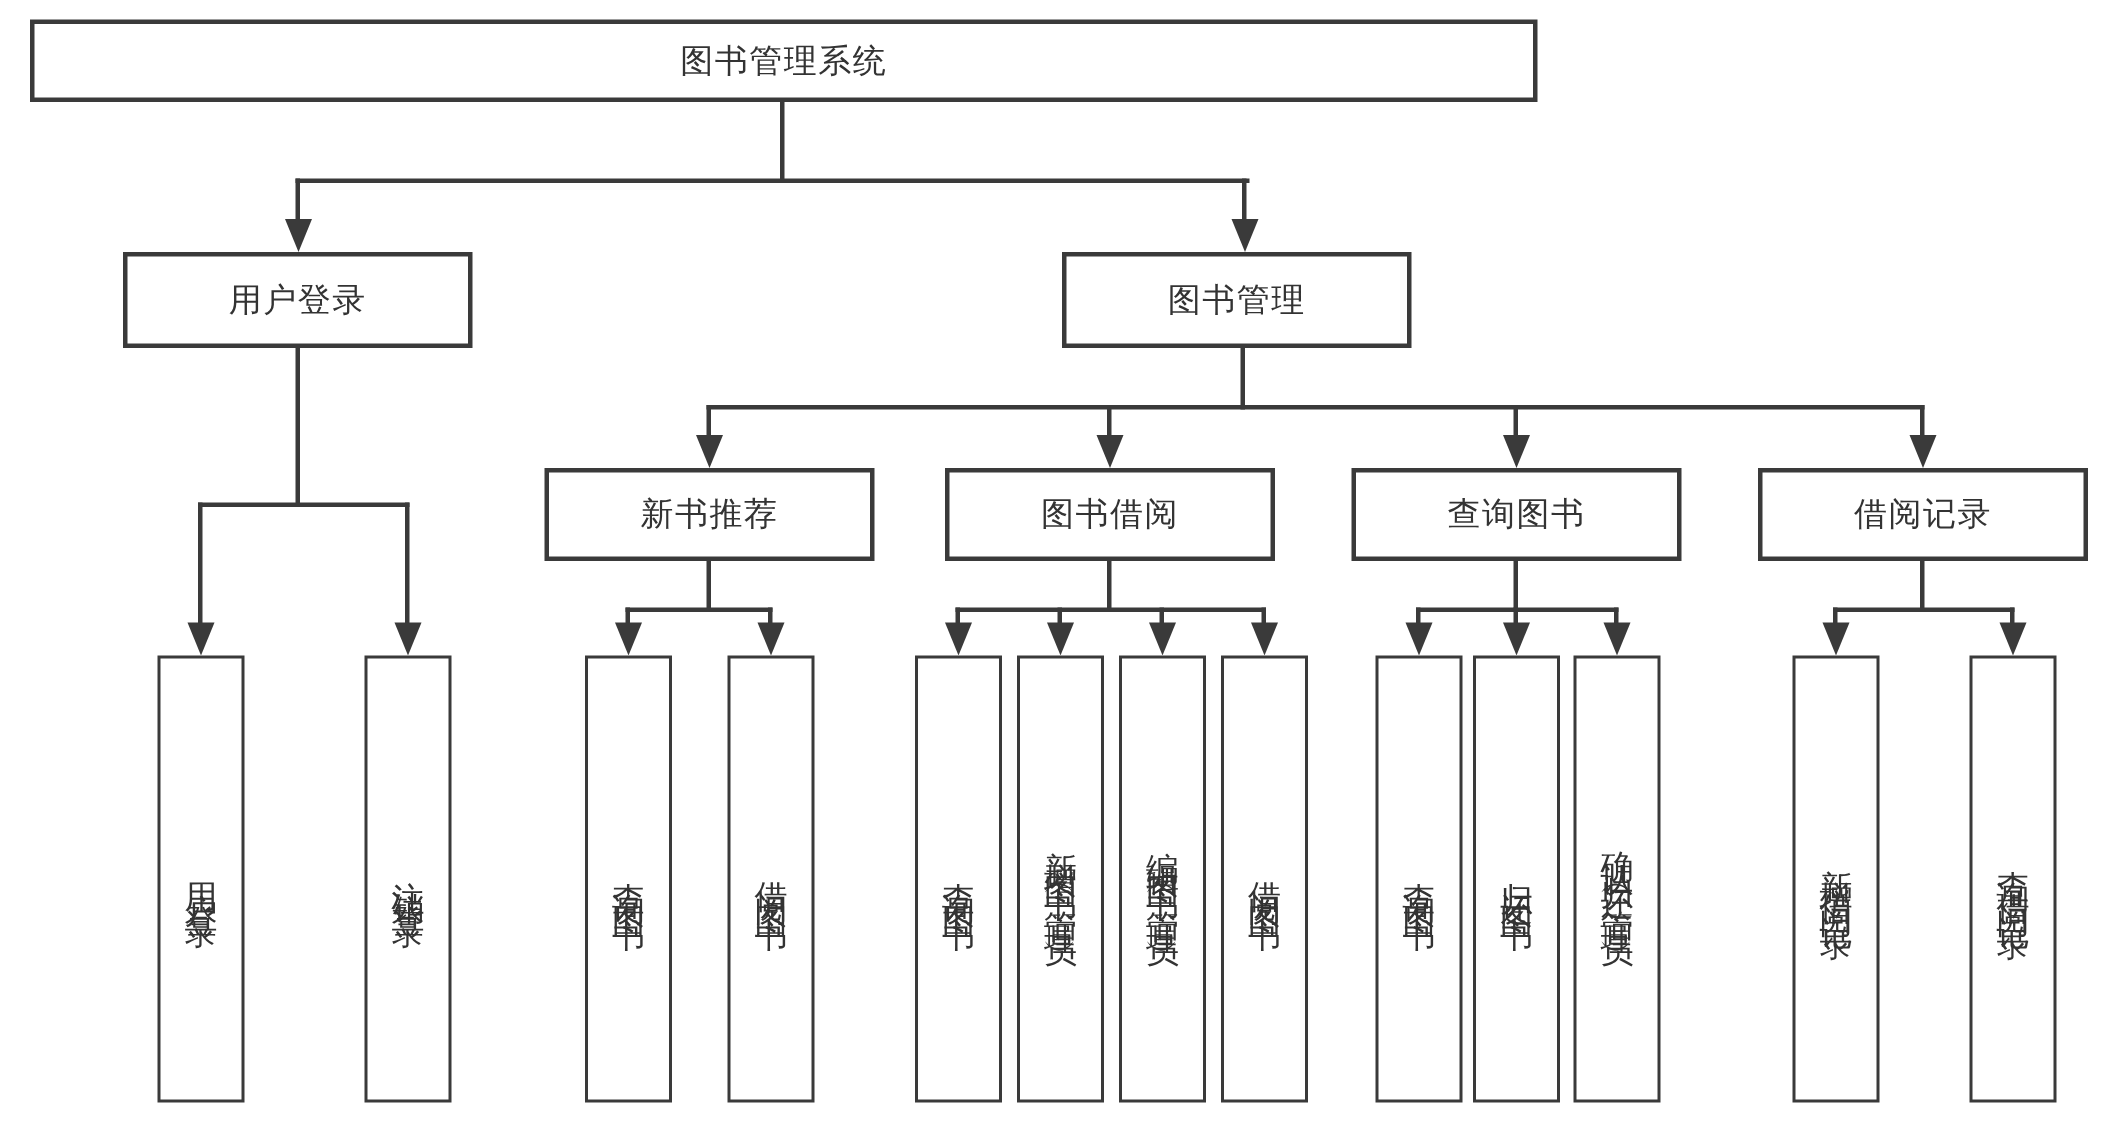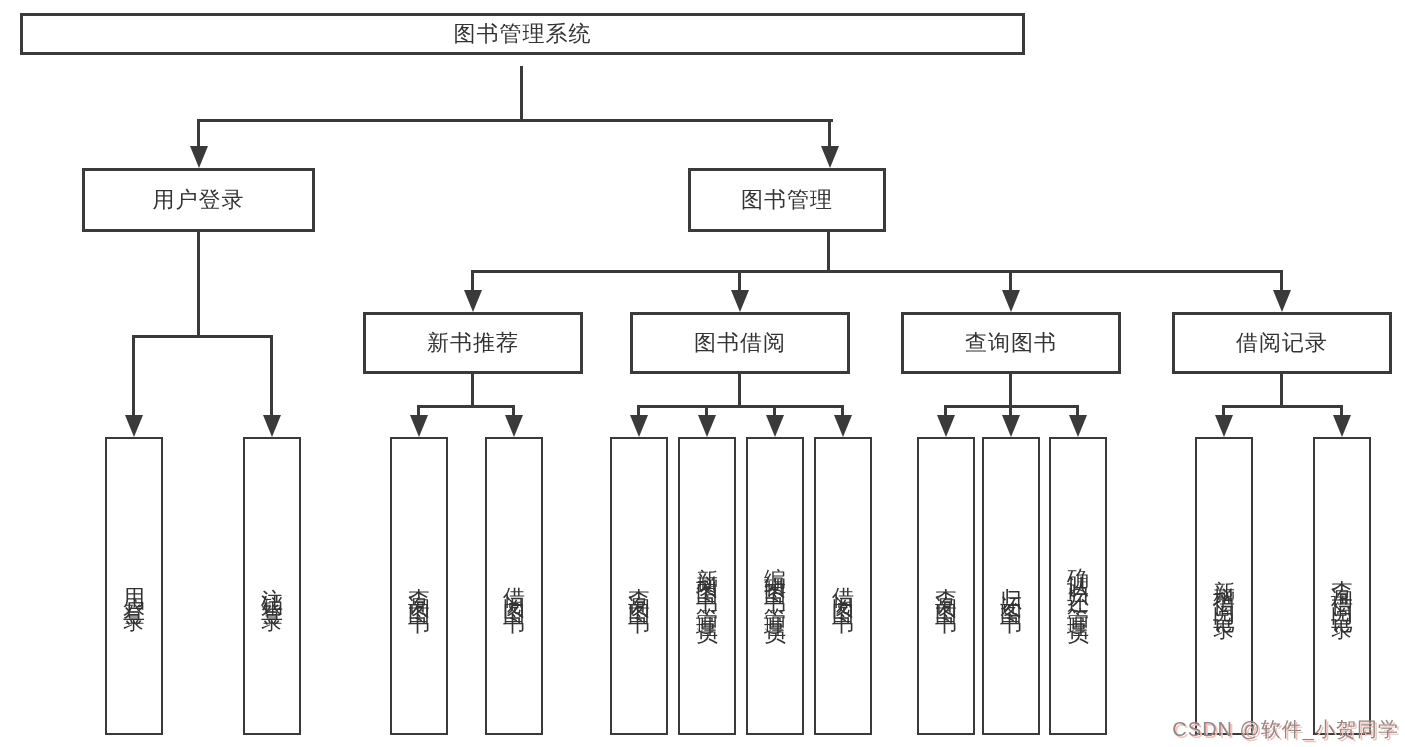--- a/index.html
+++ b/index.html
@@ -30,35 +30,35 @@
     font-size:20px;color:#8a8a8a;letter-spacing:1px;
     text-shadow:2px 2px 0 #ffbdb2;
     white-space:nowrap;
   }
 </style>
 </head>
 <body>
 
 <div class="canvas">
 
-  <div class="box" style="left:20px;top:13px;width:1005px;height:42px">
+  <div class="box" style="left:20px;top:13px;width:1005px;height:55px">
     <span>图书管理系统</span>
   </div>
 
   <div class="vline" style="left:520px;top:66px;height:54px"></div>
   <div class="hline" style="left:197px;top:119px;width:636px"></div>
   <div class="vline" style="left:197px;top:119px;height:29px"></div>
   <div class="vline" style="left:828px;top:119px;height:29px"></div>
   <div class="arrow" style="left:190px;top:146px"></div>
   <div class="arrow" style="left:821px;top:146px"></div>
 
   <div class="box" style="left:82px;top:168px;width:233px;height:64px">
     <span>用户登录</span>
   </div>
-  <div class="box" style="left:688px;top:168px;width:198px;height:64px">
+  <div class="box" style="left:708px;top:168px;width:233px;height:64px">
     <span>图书管理</span>
   </div>
 
   <div class="vline" style="left:197px;top:232px;height:106px"></div>
   <div class="hline" style="left:132px;top:335px;width:141px"></div>
   <div class="vline" style="left:132px;top:335px;height:82px"></div>
   <div class="vline" style="left:270px;top:335px;height:82px"></div>
   <div class="arrow" style="left:125px;top:415px"></div>
   <div class="arrow" style="left:263px;top:415px"></div>
 
@@ -157,15 +157,14 @@
     <span>确认归还（管理员）</span>
   </div>
 
   <div class="box leaf" style="left:1195px;top:437px;width:58px;height:298px">
     <span>新增借阅记录</span>
   </div>
   <div class="box leaf" style="left:1313px;top:437px;width:58px;height:298px">
     <span>查询借阅记录</span>
   </div>
 
-  <div class="watermark">CSDN @软件_小贺同学</div>
 
 </div>
 
 </body></html>

